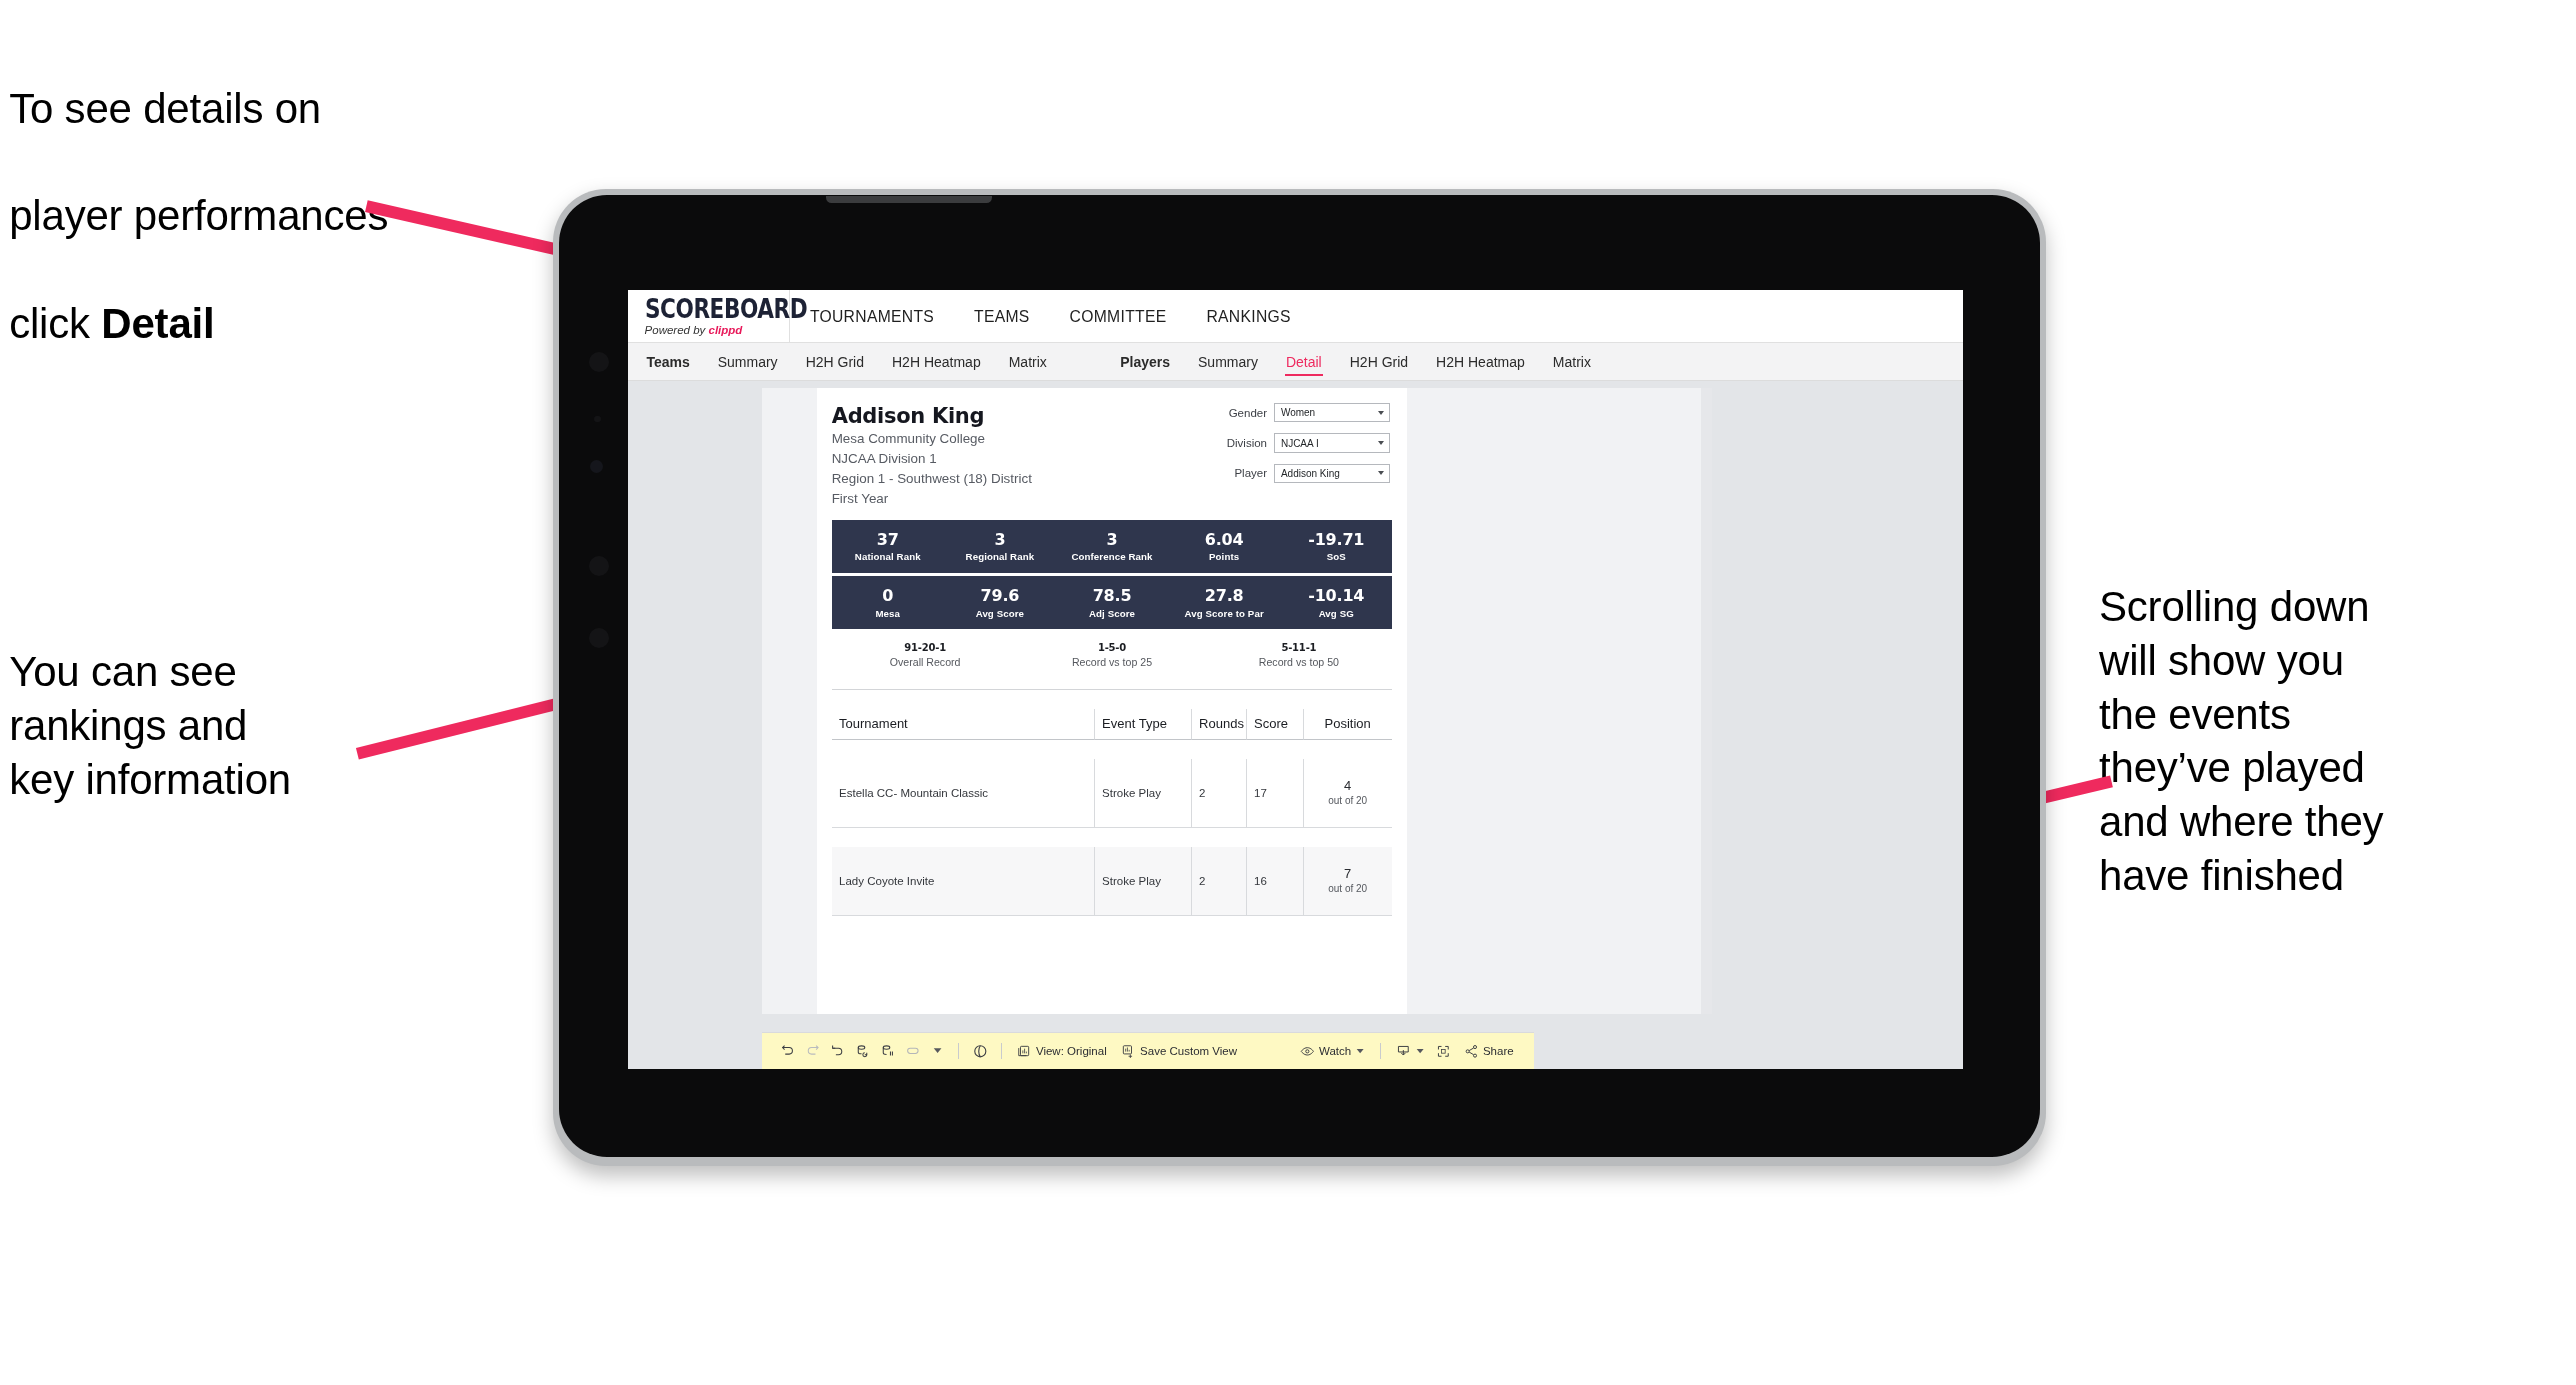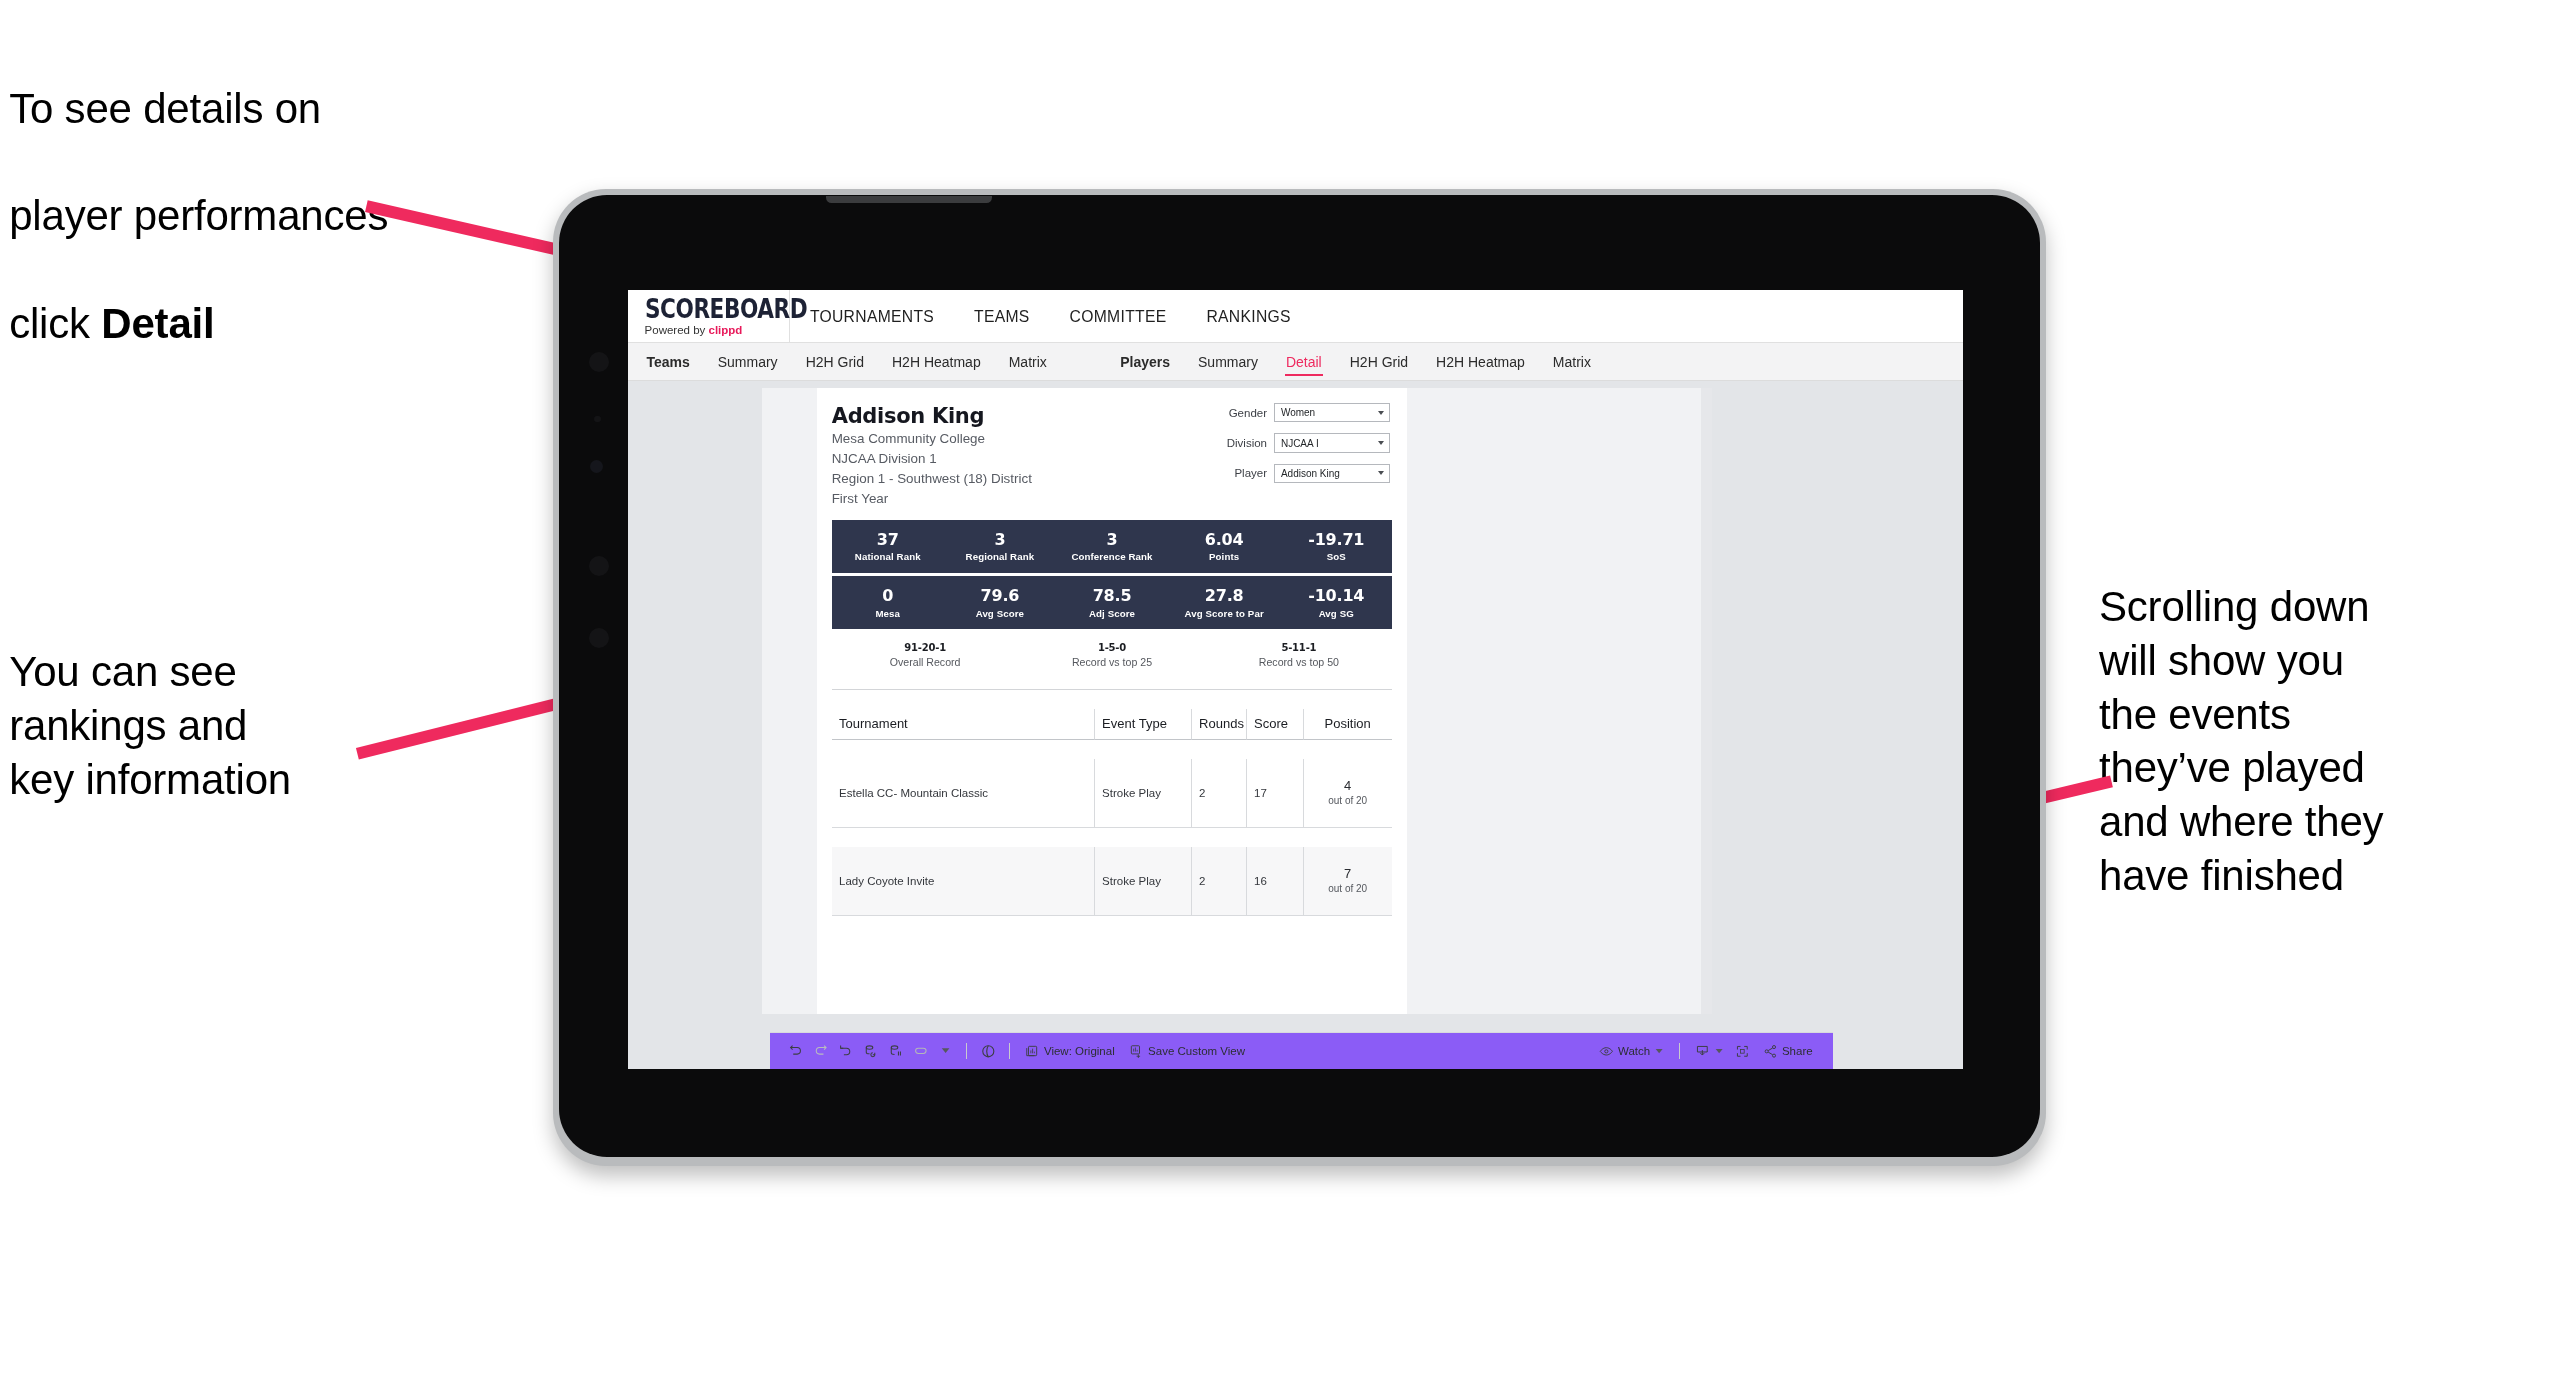--- a/index.html
+++ b/index.html
@@ -72,21 +72,21 @@
     border-bottom: 0.9px solid #e0e0e0;
   }
   #logo-block { width: 161px; padding-left: 16.6px; }
   #logo-word {
     font-family: "DejaVu Sans", sans-serif;
     font-weight: 700; font-size: 23px; color: #1d2235;
     letter-spacing: -0.5px; line-height: 1;
     transform: scaleY(1.18) scaleX(0.94);
     transform-origin: left top;
   }
-  #logo-sub { font-size: 11.5px; color: #333; margin-top: 6.4px; line-height:1; }
+  #logo-sub { font-size: 11.5px; color: #333; margin-top: 6.4px; line-height:1;font-style:italic; }
   #logo-sub .brand { color: #e8195a; font-weight: 700; }
   #brand-divider { width:0.9px; height: 53px; background:#e0e0e0; }
   .topnav-item {
     font-size: 15.7px; color: #1f1f1f; letter-spacing: 0.3px;
     padding: 0 20px; line-height: 53px; white-space: nowrap;
   }
 
   
   #subnav {
     position: relative;
@@ -215,26 +215,26 @@
   .tbody .trow { height: 88px; }
   .tbody .tcell { align-items: center; }
   .pos-num { font-size: 13px; color: #2a2c31; line-height: 1.1; }
   .pos-of  { font-size: 10px; color: #55585e; margin-top: 1.8px; }
   .row-alt .tcell { background: #f7f7f8; }
 
   
   #toolbar {
     position: absolute;
     left: 134px; bottom: 0px;
-    width: 1063px; height: 37px;
-    background: #8b5cf6;
+    width: 772px; height: 37px;
+    background: #fef9c3;
     border-top: 0.9px solid #d9dadd;
     display: flex; align-items: center;
     padding: 0 13px;
-    font-size: 11.5px; color: #2c2e33; margin-left: 8px;
+    font-size: 11.5px; color: #2c2e33;
   }
   .tb-ico { width: 25px; display:flex; justify-content:center; align-items:center; color:#3c3e43; }
   .tb-sep { width: 0.9px; height: 15.7px; background: #c9cbce; margin: 0 8.3px; }
   .tb-item { display: flex; align-items: center; gap: 4.6px; padding: 0 7.4px; white-space: nowrap; }
   .spacer { flex: 1; }
   svg { display:block; }
 </style>
 </head>
 <body>
 

